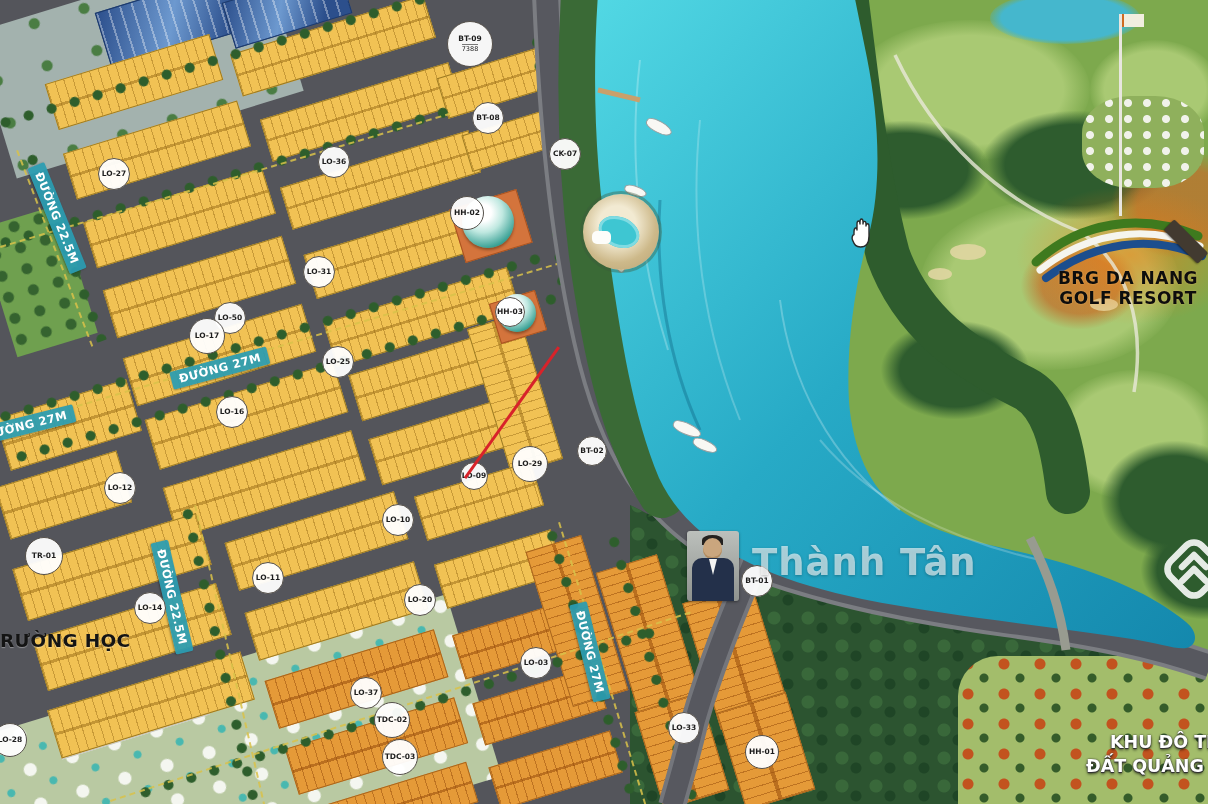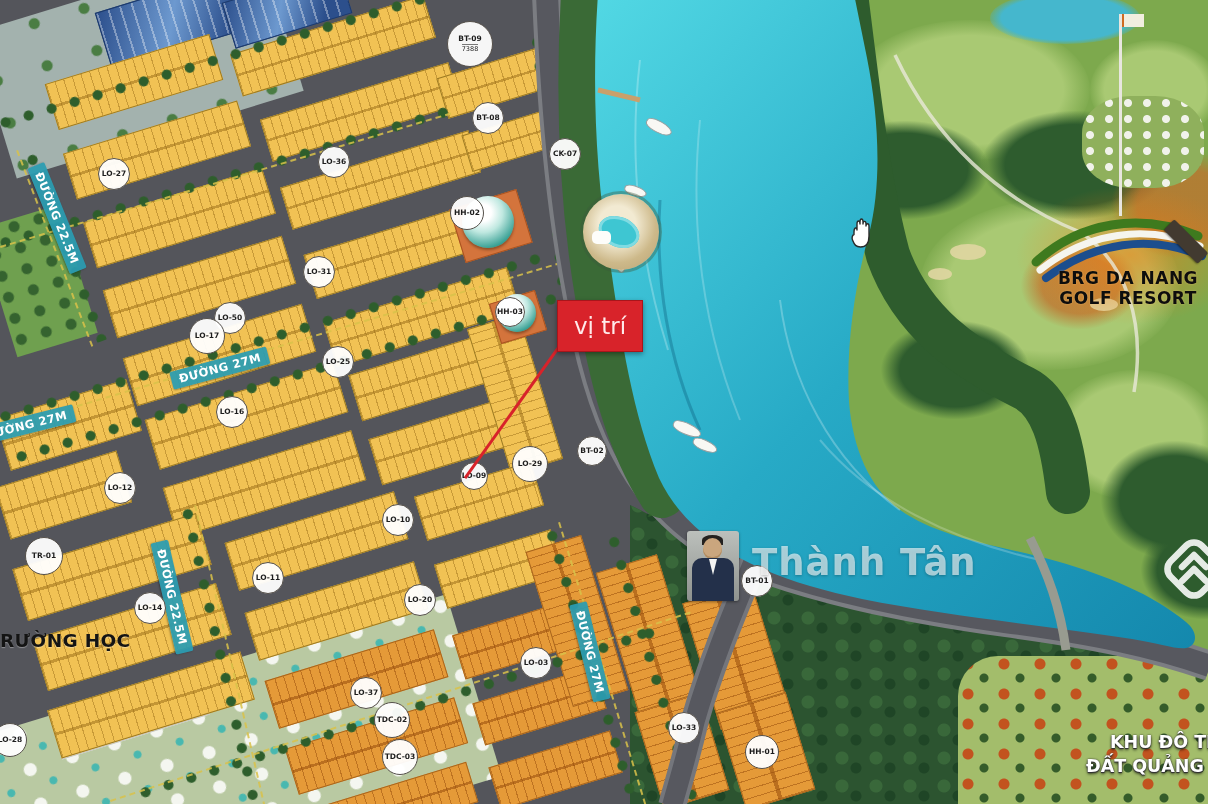--- a/index.html
+++ b/index.html
@@ -374,21 +374,20 @@
       <span class="lb-code">LO-33</span>
 
     </div>
       <div class="lot-badge" style="--x: 762px; --y: 752px; --s: 32px;">
       <span class="lb-code">HH-01</span>
 
     </div>
     </div>
 
   <div class="abs loc-line"></div>
-  <div class="abs loc-label">vị trí</div>
 
   <div class="abs agent">
     <div class="hair"></div>
     <div class="head"></div>
     <div class="suit"></div>
     <div class="shirt"></div>
   </div>
   <div class="abs watermark-name">Thành Tân</div>
 
   <div class="abs school-label">TRƯỜNG HỌC</div>

